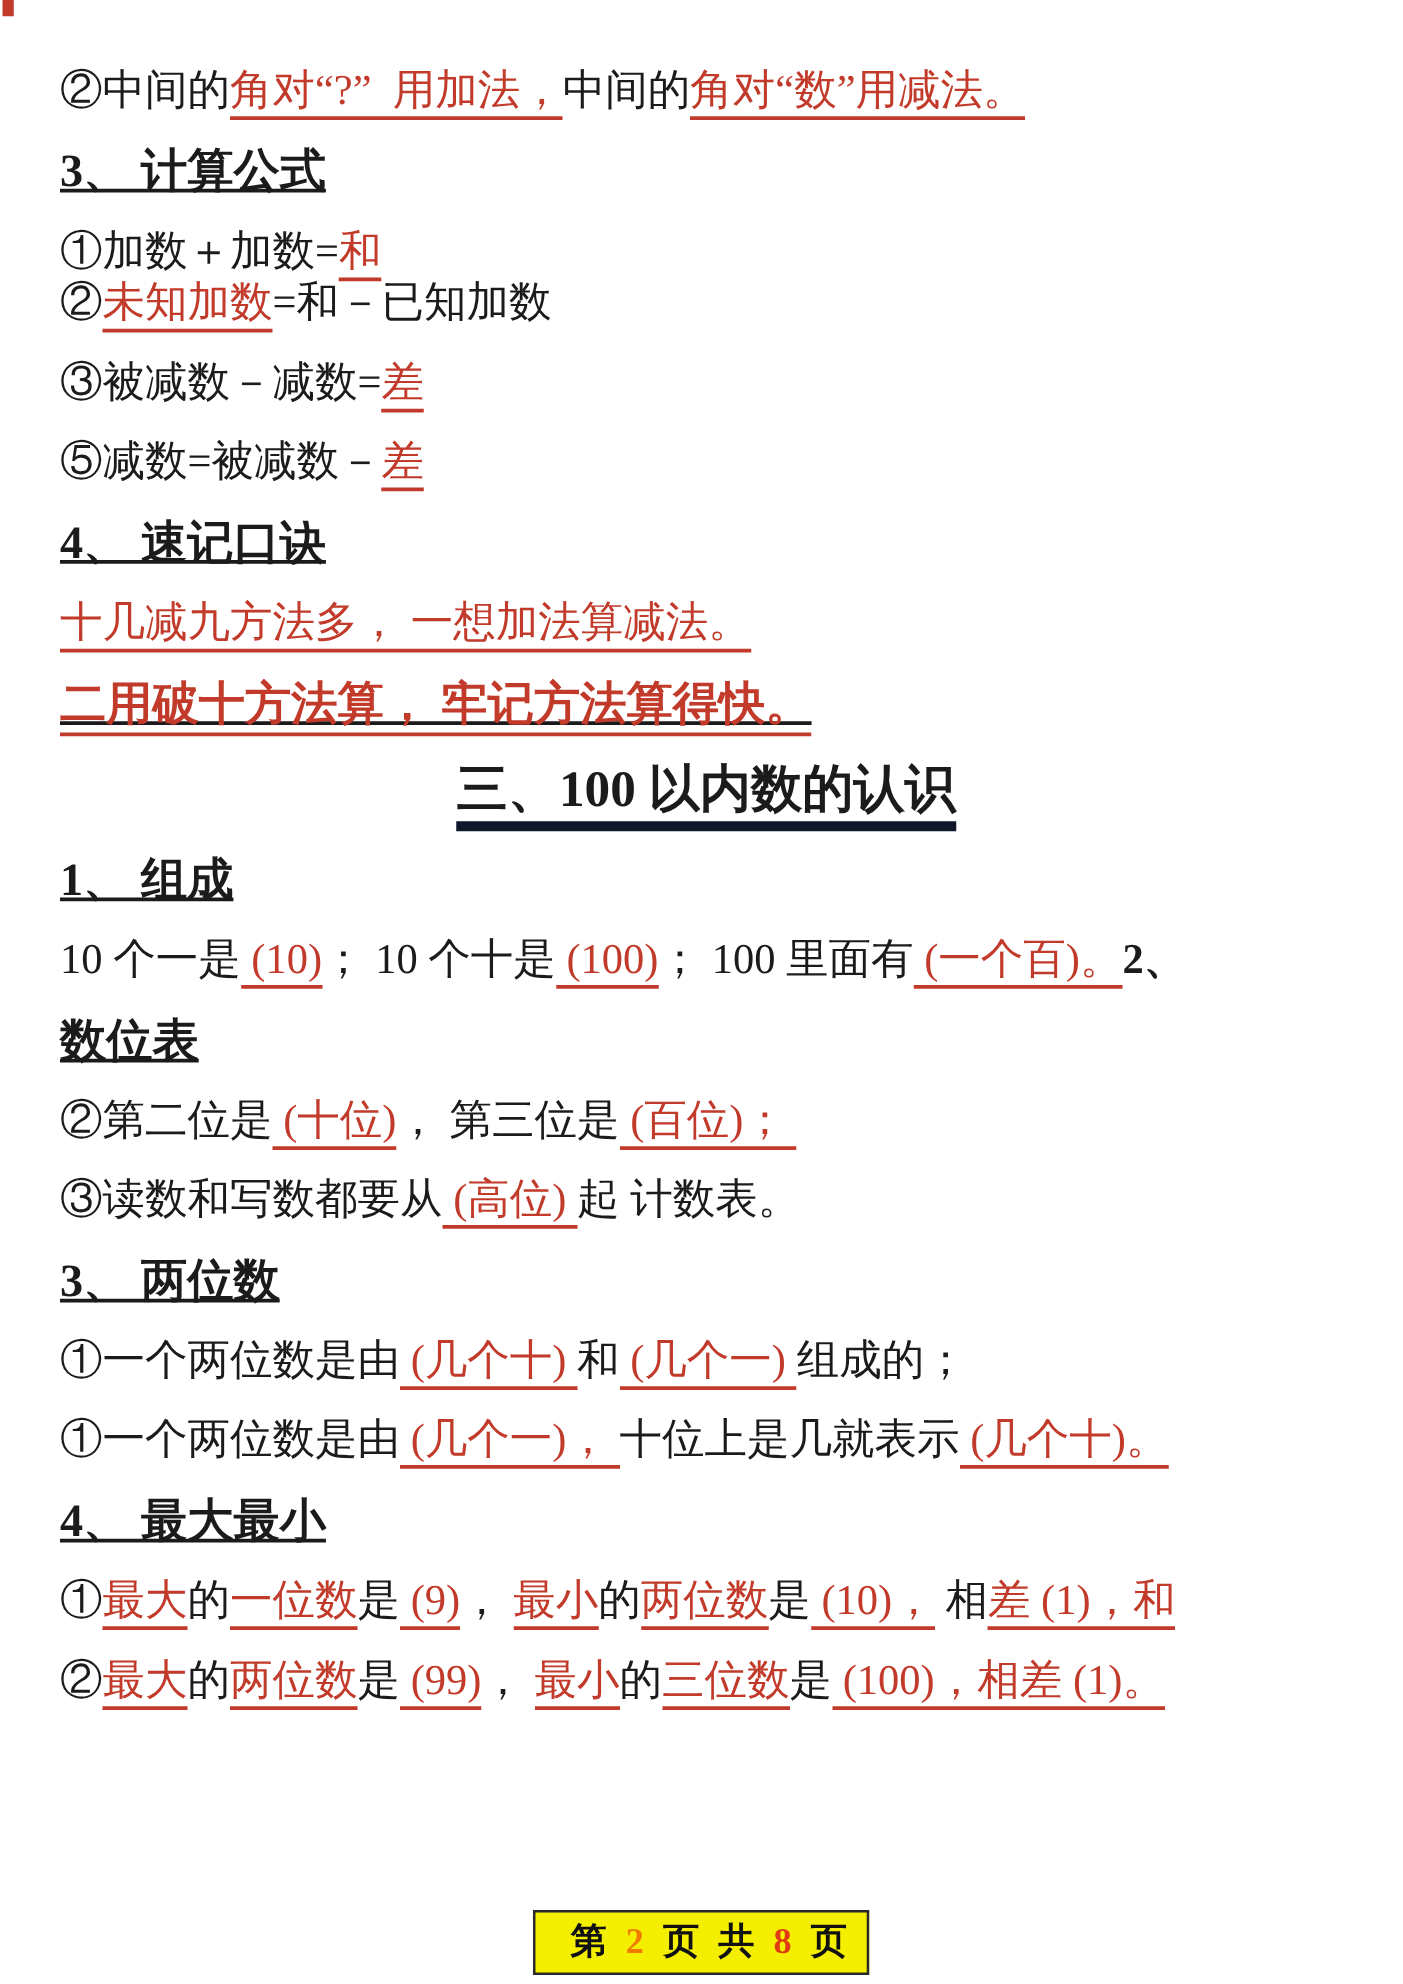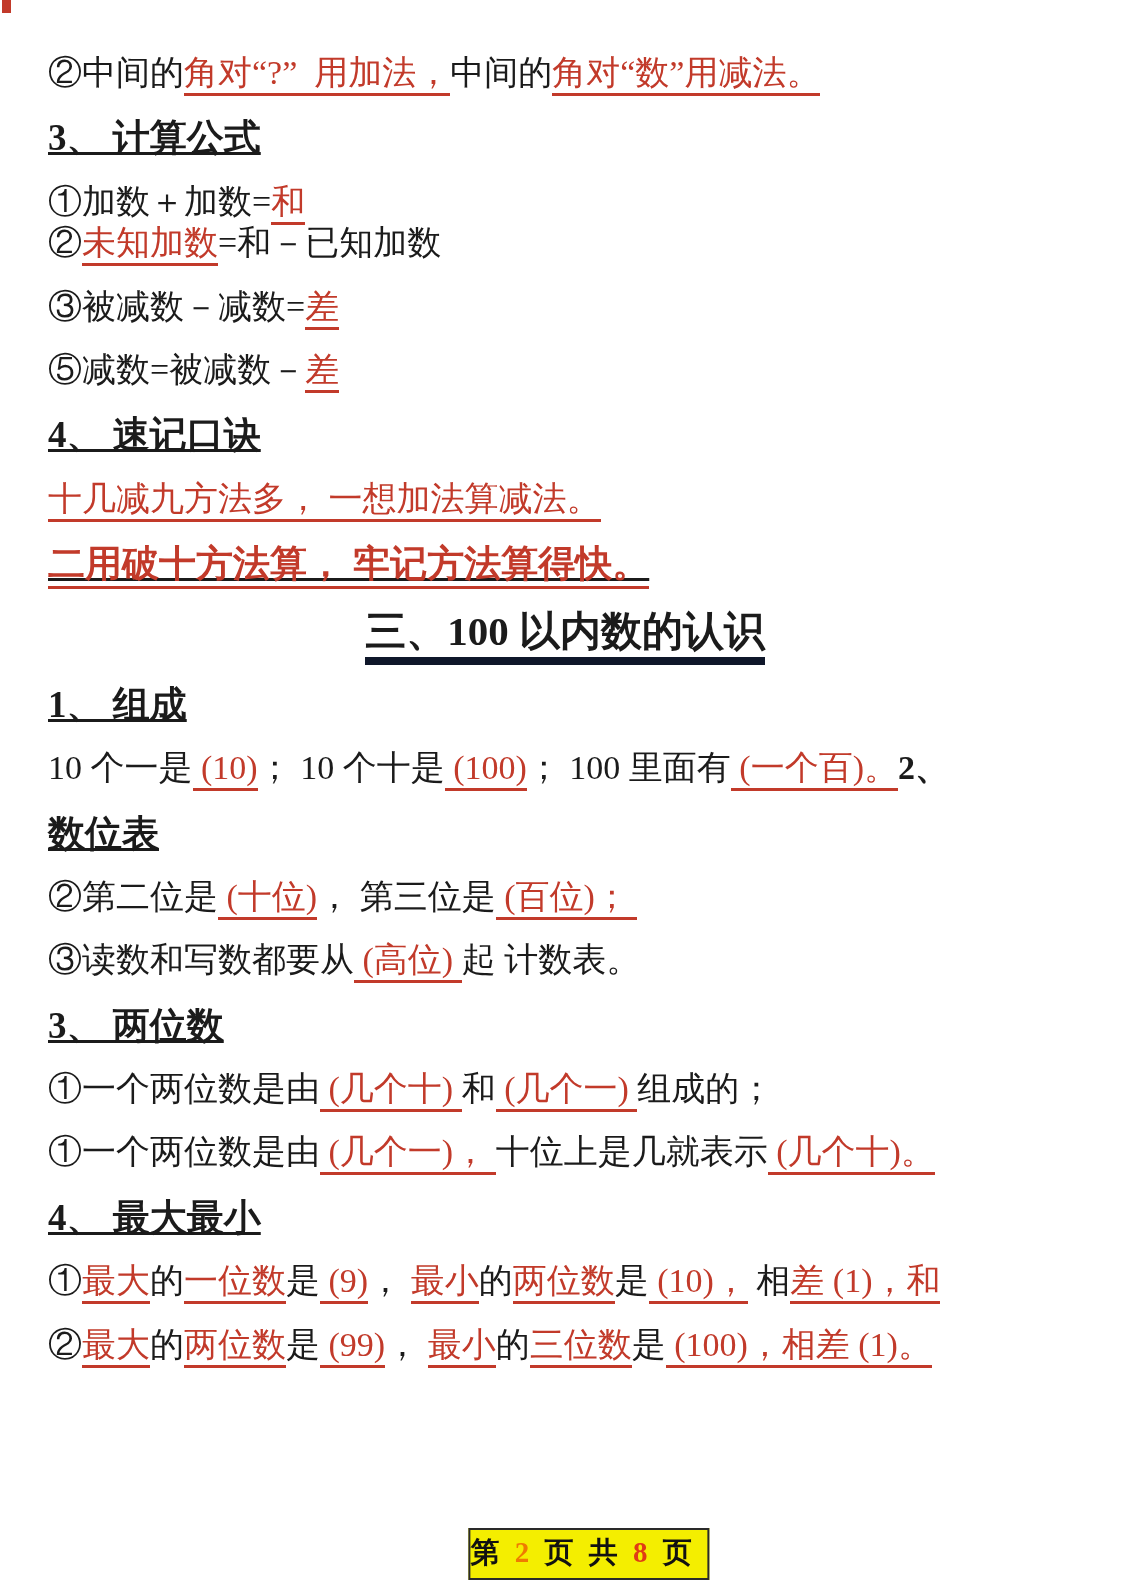--- a/index.html
+++ b/index.html
@@ -46,27 +46,26 @@
   .red { color: var(--red, #c23a2a); }
   .u { border-bottom: 3px solid var(--red, #c23a2a); padding-bottom: 2px; }
   .b { font-weight: bold; }
   .footer {
     position: absolute;
     top: 1528px;
     left: 50%;
     transform: translateX(-50%);
     background: var(--footer-bg, #f4ee00);
     border: 2px solid var(--footer-border, #2a2a2a);
-    padding: 3px 12px 5px 0;
+    padding: 3px 12px 5px 28px;
     font-size: 29px;
     font-weight: bold;
     letter-spacing: 4px;
     white-space: pre;
     color: #111;
-    margin-left: 28px;
   }
   .footer .pagenum { color: var(--pagenum, #ef7b00); }
   .footer .pagetotal { color: var(--pagetotal, #e03c14); }
   .corner-artifact {
     position: absolute;
     left: 2px; top: 0;
     width: 9px; height: 13px;
     background: var(--red, #c23a2a);
   }
 </style>

